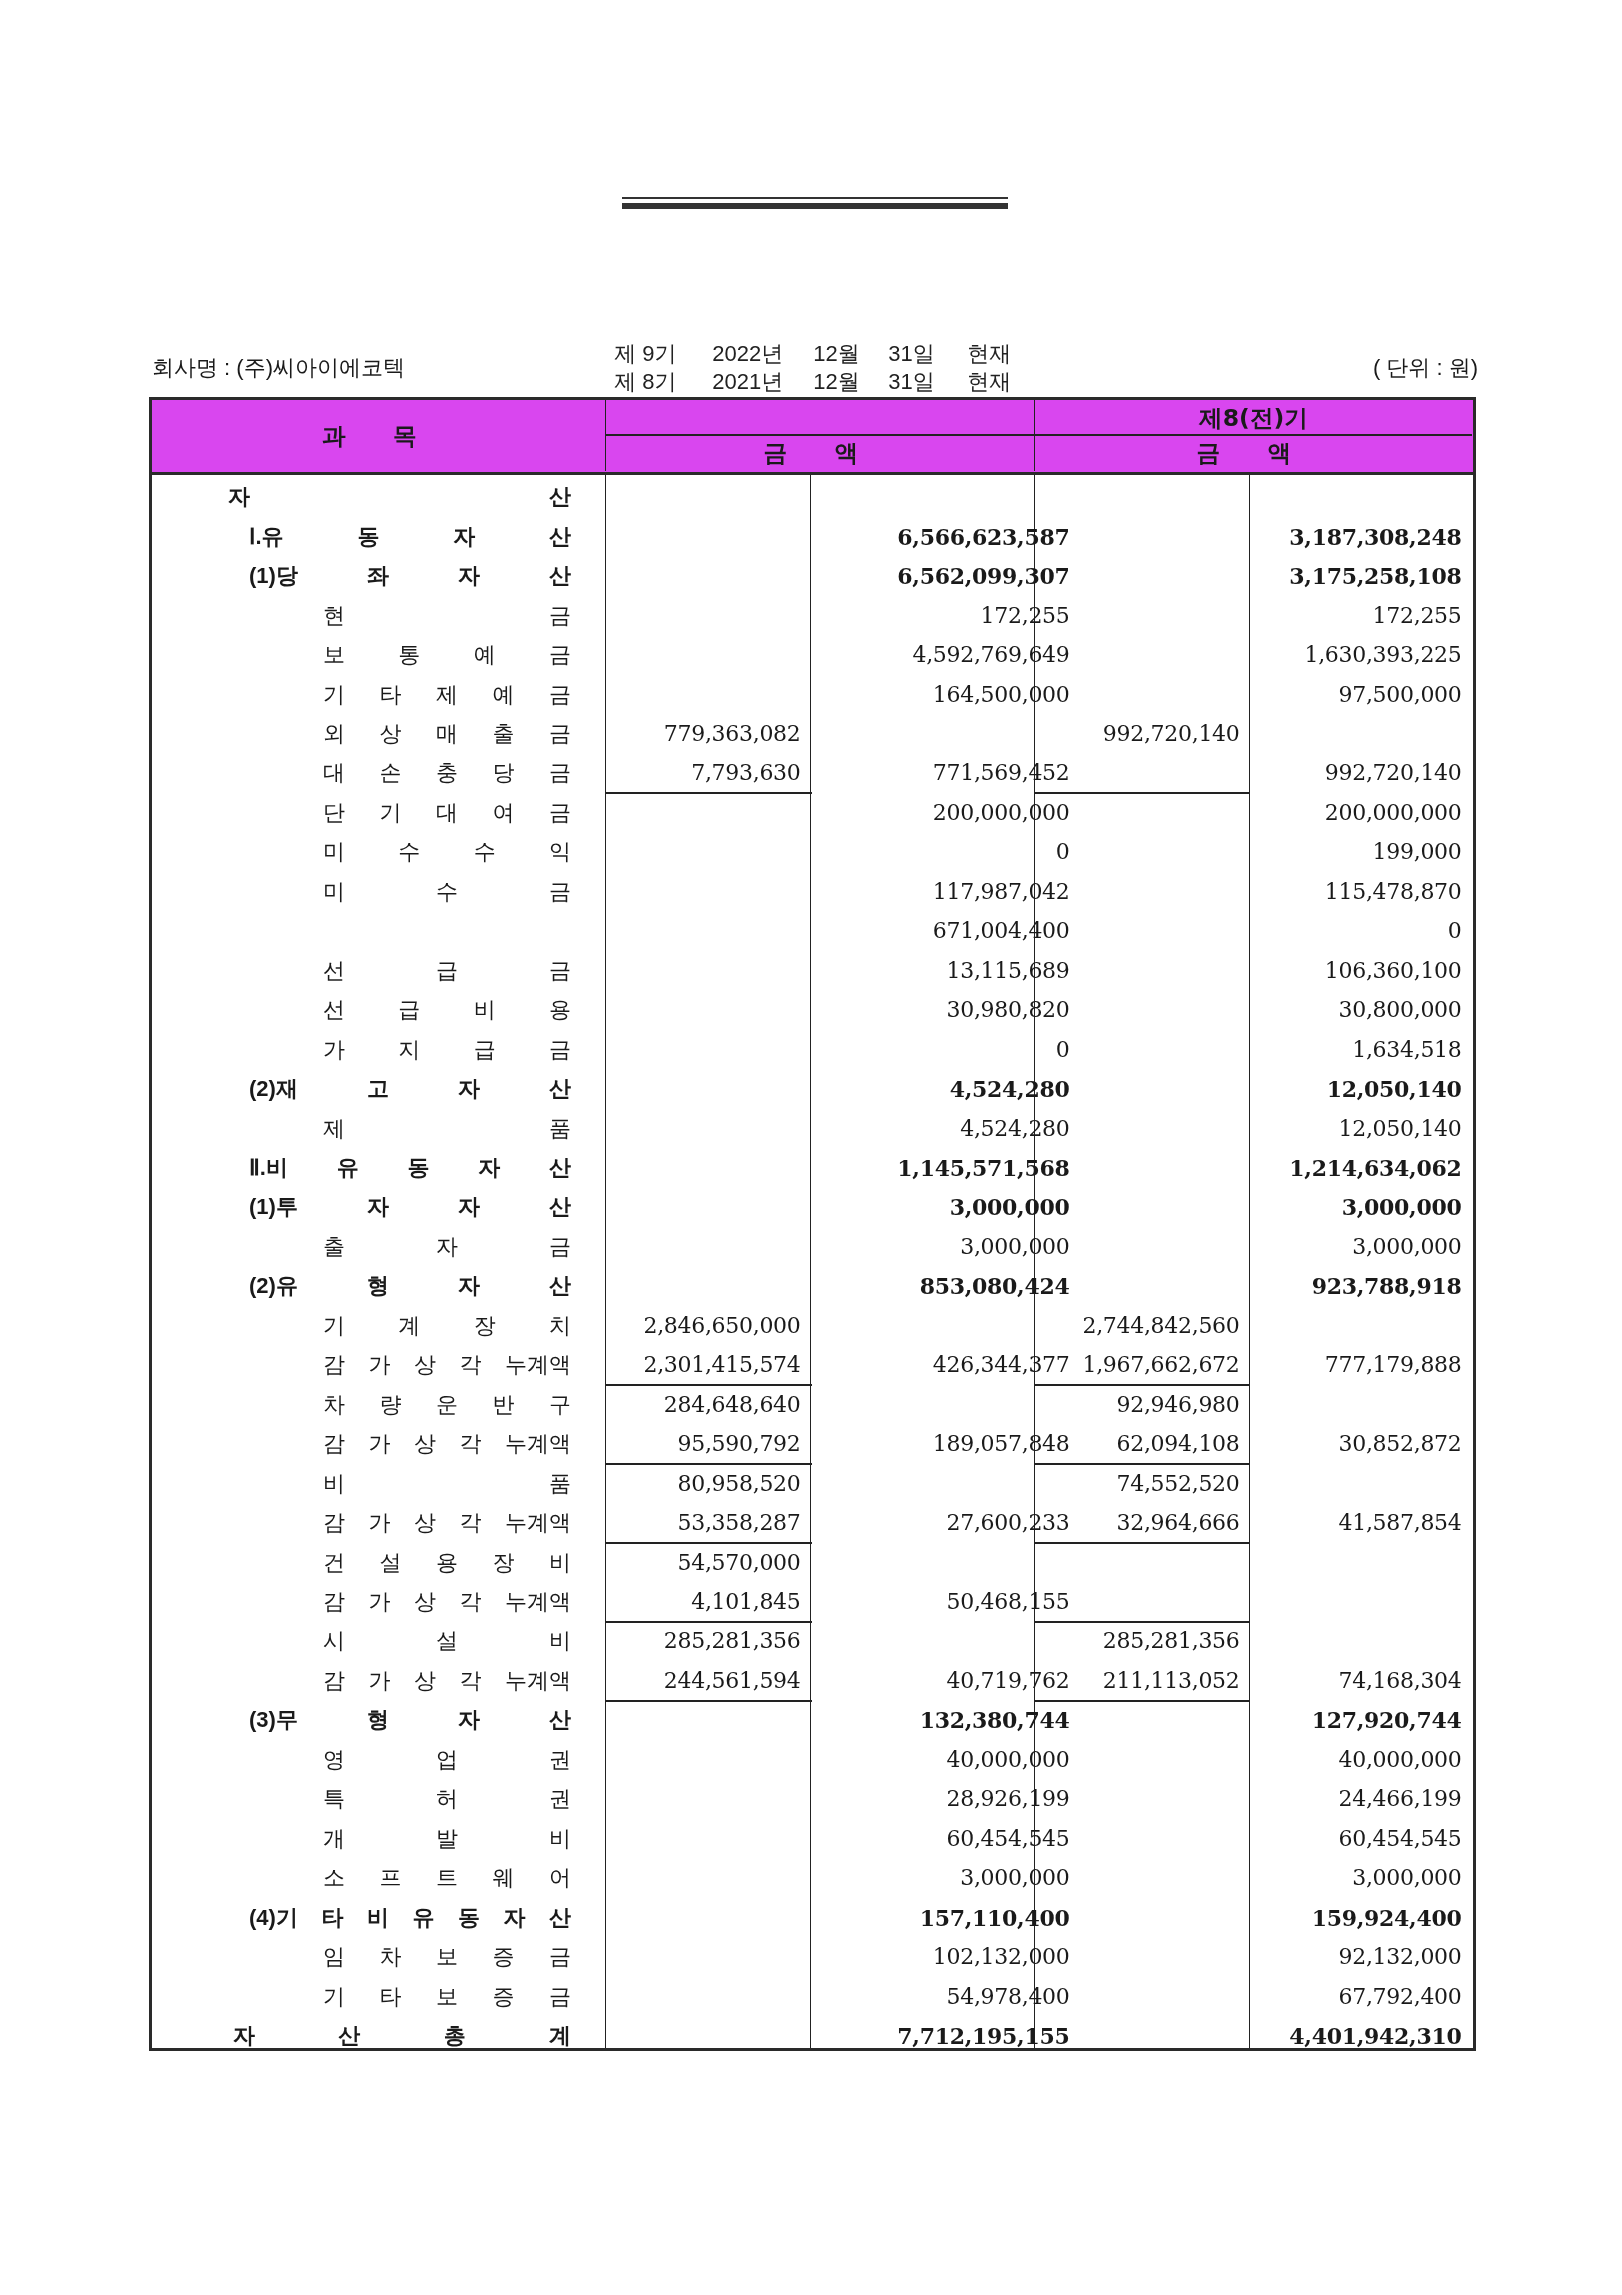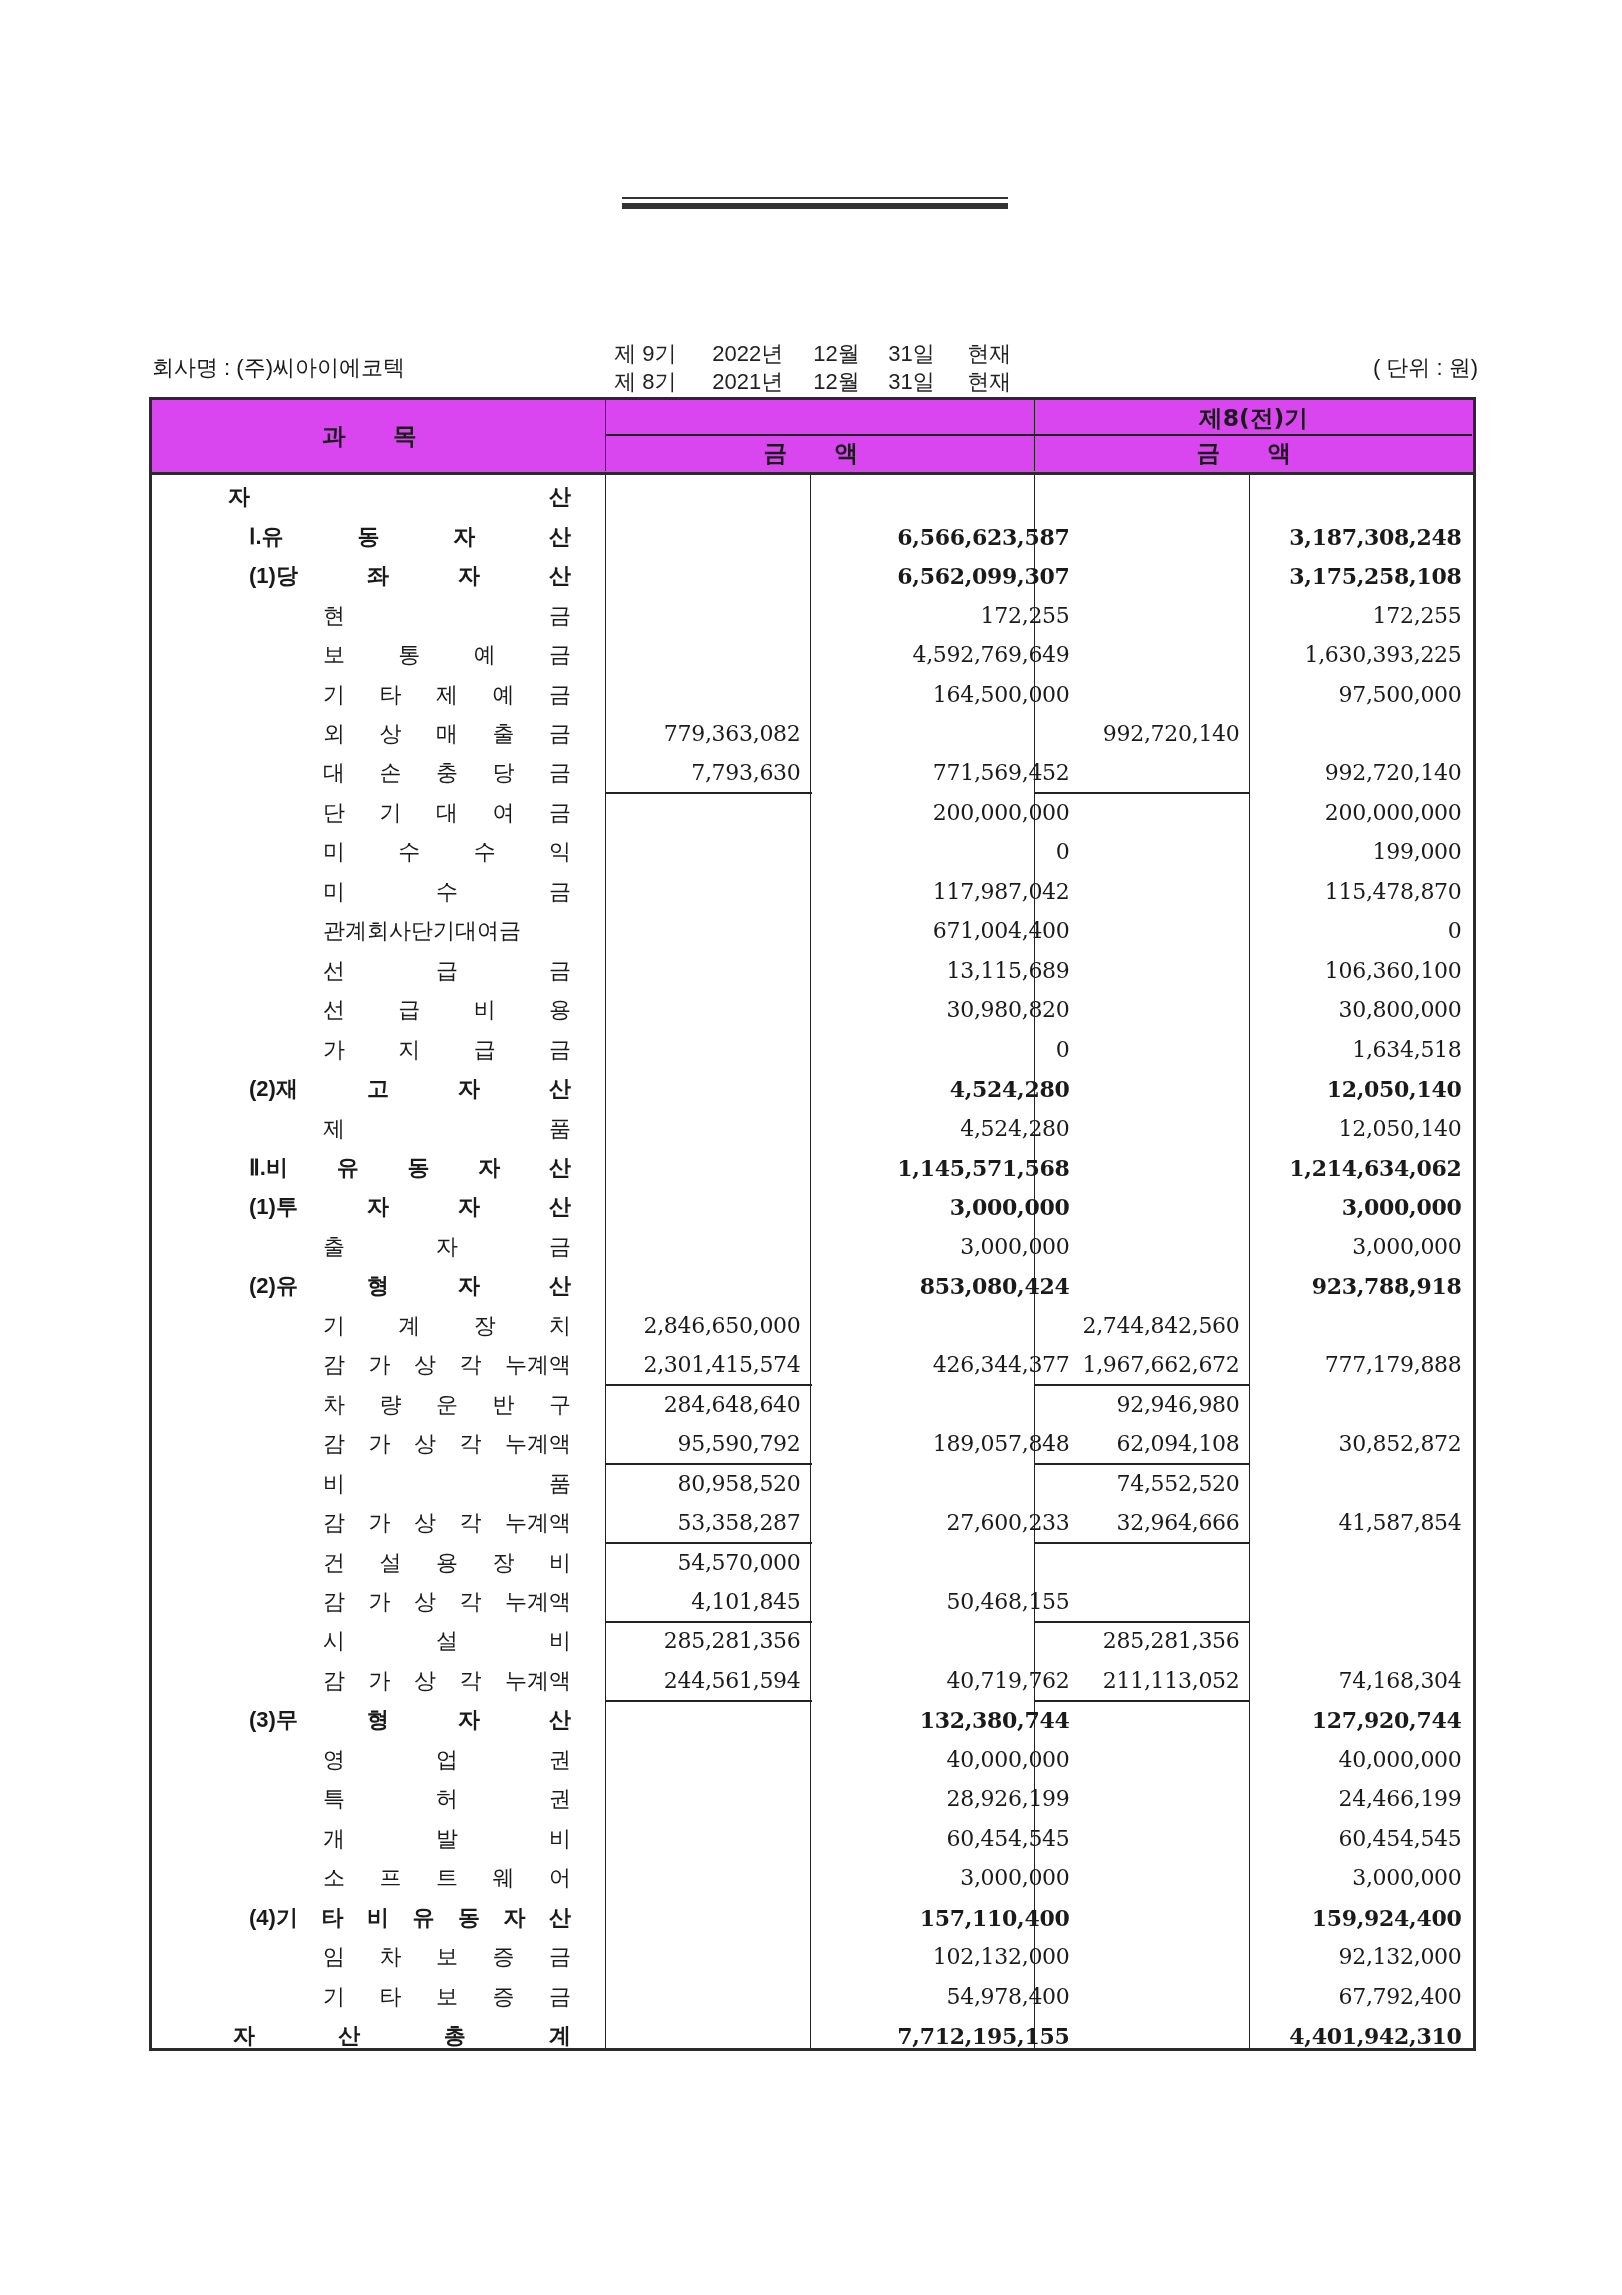--- a/index.html
+++ b/index.html
@@ -220,23 +220,20 @@
           <span class="ch">미</span>
           <span class="ch">수</span>
           <span class="ch">금</span>
         </div>
         <div class="num c1"></div>
         <div class="num c2">117,987,042</div>
         <div class="num c3"></div>
         <div class="num c4">115,478,870</div>
       </div>
       <div class="row" style="top: 511px;">
-        <div class="label l2" style="justify-content: flex-start;">
-          <span class="ch">관계회사단기대여금</span>
-        </div>
         <div class="num c1"></div>
         <div class="num c2">671,004,400</div>
         <div class="num c3"></div>
         <div class="num c4">0</div>
       </div>
       <div class="row" style="top: 551px;">
         <div class="label l2">
           <span class="ch">선</span>
           <span class="ch">급</span>
           <span class="ch">금</span>

